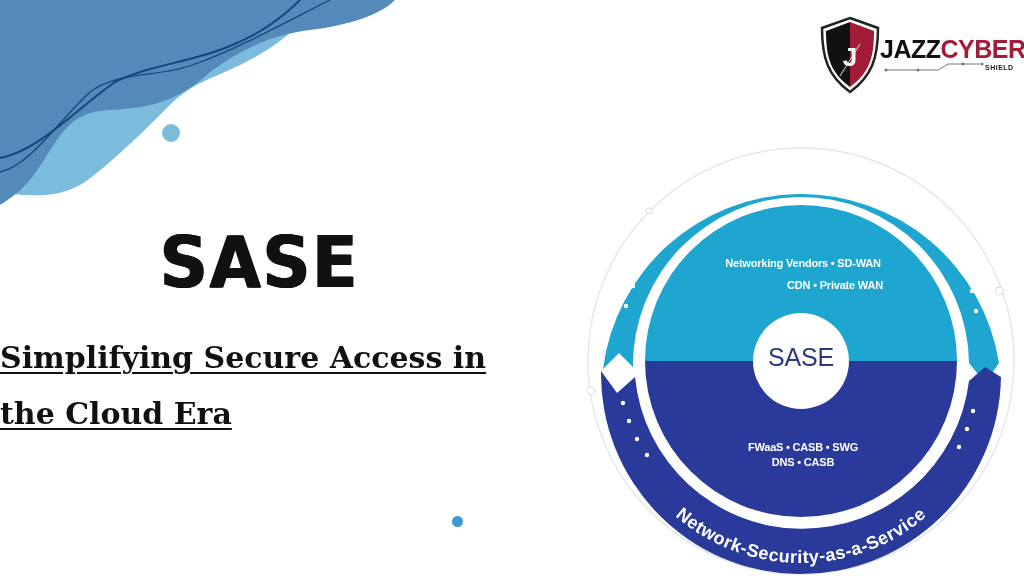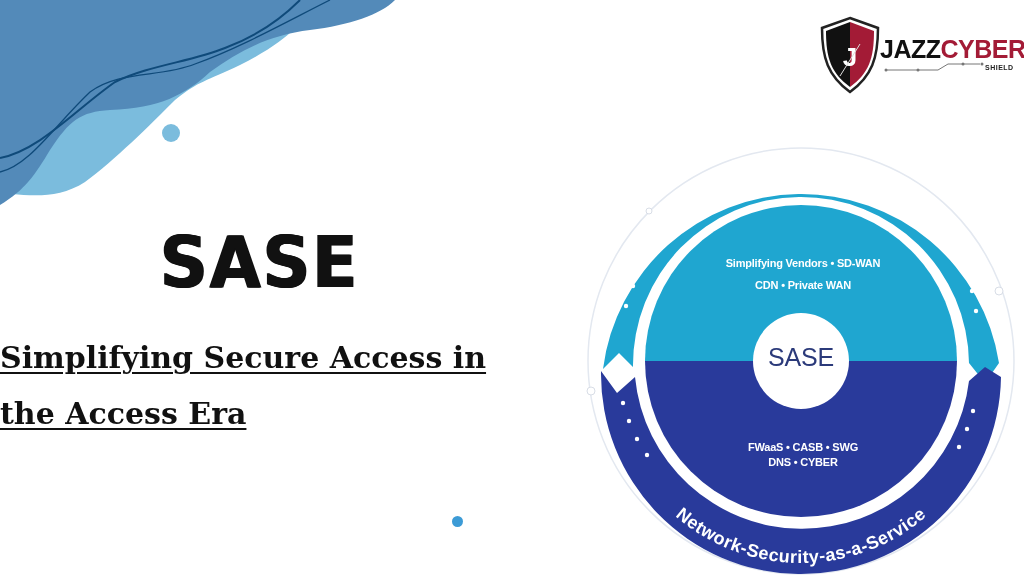--- a/index.html
+++ b/index.html
@@ -11,21 +11,21 @@
   #sase-heading { left:160px; top:226px; width:200px; font-family:"DejaVu Sans", sans-serif; font-weight:900; font-size:72px; letter-spacing:2px; color:#111; line-height:1; transform:scaleX(0.92); transform-origin:left top; text-shadow:1px 0 0 #111, -1px 0 0 #111; }
   #subtitle { left:0; top:330px; width:566px; text-align:left; font-family:"DejaVu Serif", serif; font-weight:bold; font-size:30px; line-height:56px; color:#111; }
   #subtitle span { text-decoration:underline; text-decoration-thickness:2px; text-underline-offset:4px; }
   #logo { left:818px; top:14px; width:206px; height:82px; }
   #logo-jazz { left:880px; top:35px; font-family:"Liberation Sans", sans-serif; font-weight:bold; font-size:25px; color:#111; letter-spacing:-0.5px; }
   #logo-cyber { color:#a31b36; }
   #logo-shield { left:985px; top:64px; font-size:7px; font-weight:bold; color:#222; letter-spacing:0.5px; }
   #diagram { left:581px; top:141px; width:440px; height:440px; }
   .diag-text { position:absolute; color:#ffffff; font-weight:bold; font-size:11px; text-align:center; white-space:nowrap; letter-spacing:-0.2px; }
   #naas-l1 { left:700px; top:257px; width:206px; }
-  #naas-l2 { left:700px; top:279px; width:206px; }
+  #naas-l2 { left:732px; top:279px; width:206px; }
   #nsaas-l1 { left:700px; top:441px; width:206px; }
   #nsaas-l2 { left:700px; top:456px; width:206px; }
   #center-label { left:753px; top:343px; width:96px; text-align:center; color:#2b3a7a; font-size:25px; font-weight:normal; }
 </style>
 </head>
 <body>
 
 <svg id="wave" class="abs" viewBox="0 0 400 220">
   <path d="M0 0 L315 0 C305 20 290 40 240 65 C205 82 200 80 175 100 C150 125 115 160 85 182 C60 198 35 196 12 194 L0 194 Z" fill="#7bbcdd"></path>
   <path d="M0 0 L395 0 C380 15 350 25 310 30 C270 35 240 50 210 72 C185 95 160 108 110 110 C80 112 70 120 50 150 C35 175 25 190 0 205 Z" fill="#538ab9"></path>
@@ -33,21 +33,21 @@
   <path d="M0 172 C30 165 55 125 90 92 C120 70 160 78 195 64 C240 48 290 20 330 0" fill="none" stroke="#0f4a7a" stroke-width="1.3"></path>
 </svg>
 
 <div id="dot-top" class="abs"></div>
 <div id="dot-bottom" class="abs"></div>
 
 <div id="sase-heading" class="abs">SASE</div>
 
 <div id="subtitle" class="abs">
   <span>Simplifying Secure Access in</span><br>
-  <span>the Access Era</span>
+  <span>the Cloud Era</span>
 </div>
 
 <svg id="logo" class="abs" viewBox="0 0 206 82">
   <path d="M32 4 L60 14 C60 44 54 62 32 78 C10 62 4 44 4 14 Z" fill="#ffffff" stroke="#222" stroke-width="2.5"></path>
   <path d="M32 8 L56 17 C56 44 51 59 32 73 Z" fill="#a31b36"></path>
   <path d="M32 8 L8 17 C8 44 13 59 32 73 Z" fill="#111"></path>
   <text x="32" y="52" text-anchor="middle" font-family="Liberation Sans, sans-serif" font-weight="bold" font-size="26" fill="#ffffff">J</text>
   <line x1="22" y1="62" x2="42" y2="30" stroke="#ddd" stroke-width="1"></line>
   <line x1="68" y1="56" x2="120" y2="56" stroke="#777" stroke-width="1"></line>
   <line x1="120" y1="56" x2="130" y2="50" stroke="#777" stroke-width="1"></line>
@@ -110,17 +110,17 @@
   <text font-family="Liberation Sans, sans-serif" font-weight="bold" font-size="18" fill="#ffffff" letter-spacing="0.5">
     <textPath href="#topArc" startOffset="50%" text-anchor="middle">Network-as-a-Service</textPath>
   </text>
   <text font-family="Liberation Sans, sans-serif" font-weight="bold" font-size="18" fill="#ffffff" letter-spacing="0.5">
     <textPath href="#botArc" startOffset="50%" text-anchor="middle">Network-Security-as-a-Service</textPath>
   </text>
 
   <circle cx="220" cy="220" r="48" fill="#ffffff"></circle>
 </svg>
 
-<div id="naas-l1" class="diag-text">Simplifying Vendors  •  SD-WAN</div>
+<div id="naas-l1" class="diag-text">Networking Vendors  •  SD-WAN</div>
 <div id="naas-l2" class="diag-text">CDN  •  Private WAN</div>
 <div id="center-label" class="diag-text">SASE</div>
 <div id="nsaas-l1" class="diag-text">FWaaS  •  CASB  •  SWG</div>
-<div id="nsaas-l2" class="diag-text">DNS  •  CYBER</div>
+<div id="nsaas-l2" class="diag-text">DNS  •  CASB</div>
 
 </body></html>

